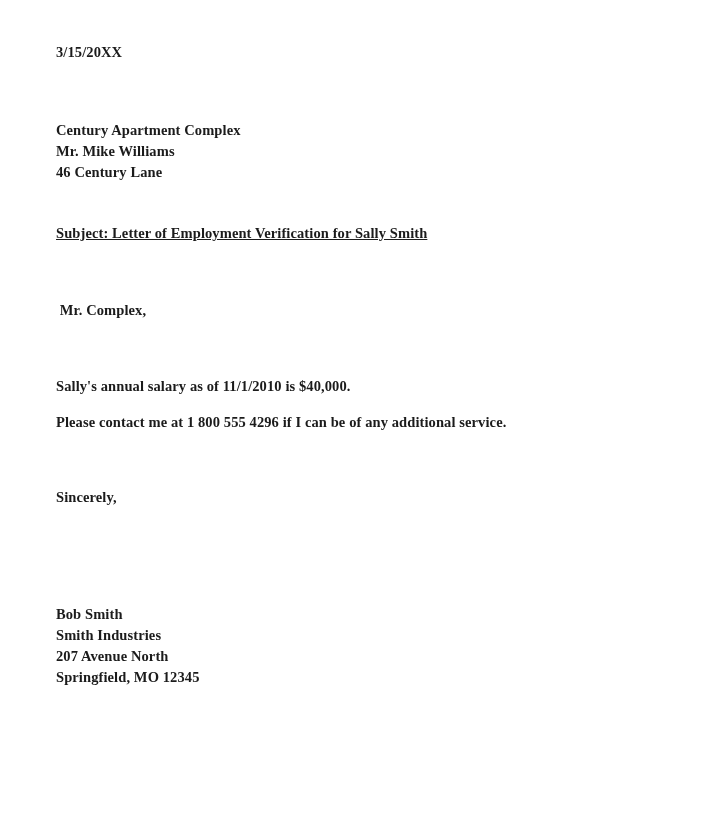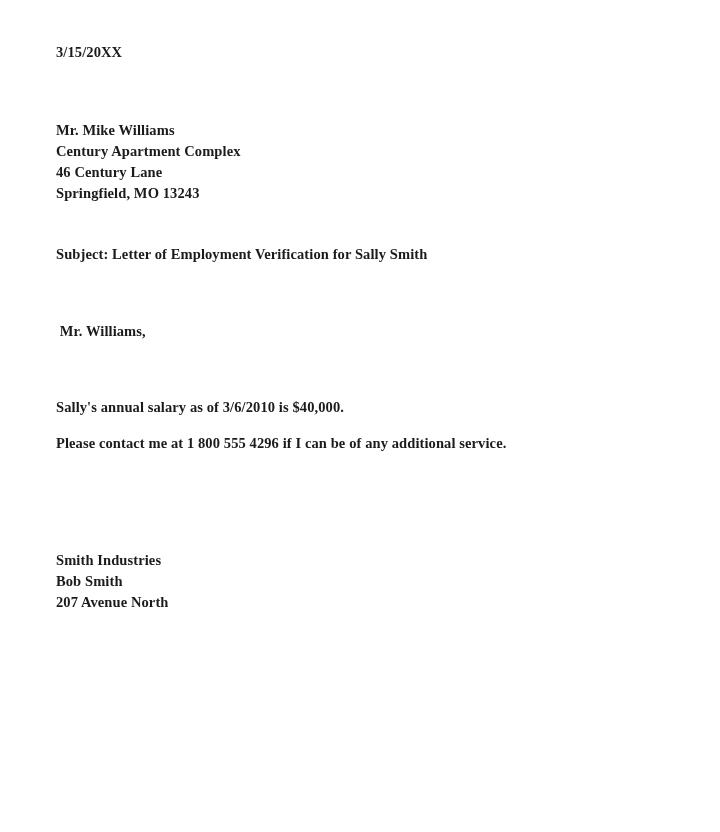--- a/index.html
+++ b/index.html
@@ -33,61 +33,64 @@
     line-height: 21px;
     font-weight: 600;
     letter-spacing: 0.1px;
     white-space: pre-wrap;
     color: #1b1b1b;
   }
 
   
   .block-date        { margin: 0; }
   .block-recipient   { margin-top: 57px; }
-  .block-subject     { margin-top: 40px; }
+  .block-subject     { margin-top: 40px; text-decoration: underline; }
   .block-salutation  { margin-top: 56px; }
   .block-body        { margin-top: 55px; }
   .block-closing     { margin-top: 54px; }
   .block-signature   { margin-top: 96px; }
 
   .block-body .line + .line {
     margin-top: 15px;
   }
 </style>
 </head>
 <body>
 
 <div class="page">
   <div class="letter">
 
     <div class="block-date">
       <div class="line">3/15/20XX</div>
     </div>
 
     <div class="block-recipient">
+      <div class="line">Century Apartment Complex</div>
       <div class="line">Mr. Mike Williams</div>
-      <div class="line">Century Apartment Complex</div>
       <div class="line">46 Century Lane</div>
-      <div class="line">Springfield, MO 13243</div>
     </div>
 
     <div class="block-subject">
       <div class="line">Subject: Letter of Employment Verification for Sally Smith</div>
     </div>
 
     <div class="block-salutation">
-      <div class="line"> Mr. Williams,</div>
+      <div class="line"> Mr. Complex,</div>
     </div>
 
     <div class="block-body">
-      <div class="line">Sally's annual salary as of 3/6/2010 is $40,000.</div>
+      <div class="line">Sally's annual salary as of 11/1/2010 is $40,000.</div>
       <div class="line">Please contact me at 1 800 555 4296 if I can be of any additional service.</div>
     </div>
 
+    <div class="block-closing">
+      <div class="line">Sincerely,</div>
+    </div>
 
     <div class="block-signature">
+      <div class="line">Bob Smith</div>
       <div class="line">Smith Industries</div>
-      <div class="line">Bob Smith</div>
       <div class="line">207 Avenue North</div>
+      <div class="line">Springfield, MO 12345</div>
     </div>
 
   </div>
 </div>
 
 </body></html>

